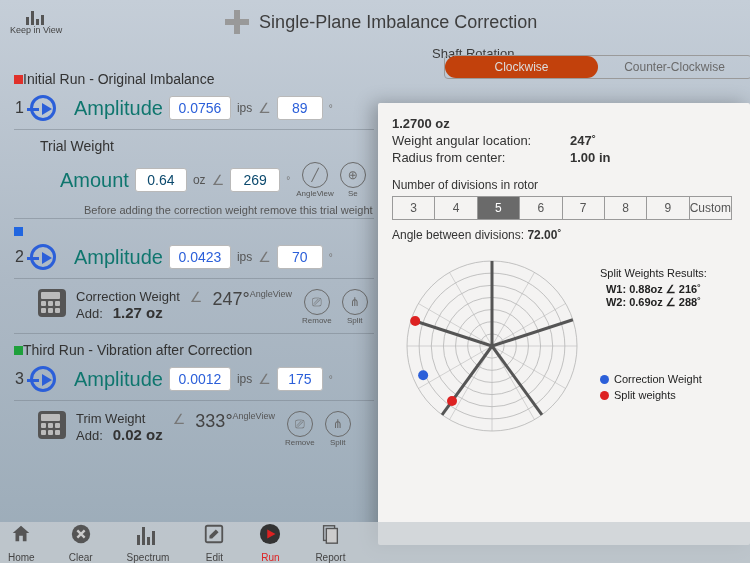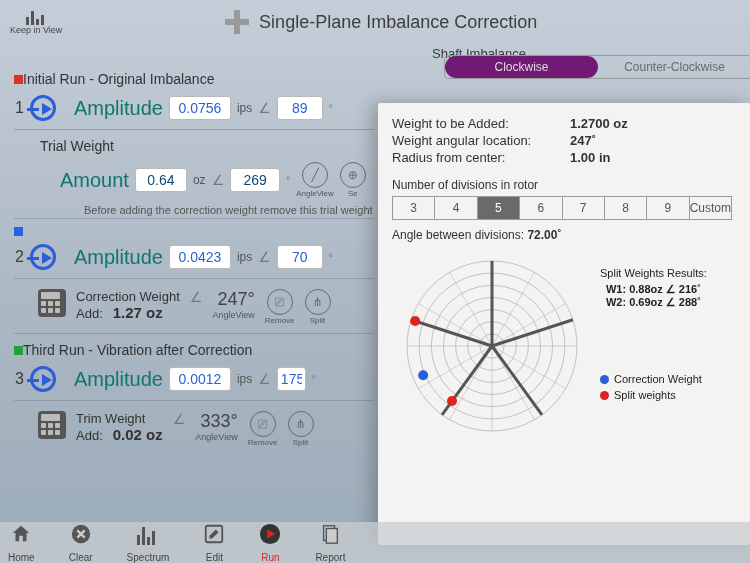--- a/index.html
+++ b/index.html
@@ -32,26 +32,26 @@
 .hint { font-size:11px; color:#555; padding-left: 70px; }
 .icbtn { display:flex; flex-direction:column; align-items:center; gap:1px; }
 .circ { width:26px; height:26px; border:1.5px solid #6a6a6a; border-radius:50%; display:flex; align-items:center; justify-content:center; color:#6a6a6a; font-size:12px;}
 .iclabel { font-size:8px; color:#555; }
 .calc-ic { width:28px; height:28px; background:#555; border-radius:4px; display:grid; grid-template-columns:repeat(3,5px); grid-template-rows:7px 5px 5px; gap:2px; padding:3px; }
 .calc-ic span:first-child { grid-column:1/4; background:#bbb; border-radius:1px;}
 .calc-ic span { background:#bbb; border-radius:1px; }
 .result-block { display:flex; align-items:flex-start; gap:10px; padding: 6px 0 6px 24px; }
 .result-text { display:flex; flex-direction:column; font-size:13px; }
 .result-text .v { display:flex; gap:10px; align-items:flex-end; }
-.big-ang { display:flex; flex-direction:column; align-items:flex-end; font-size:9px; color:#555;}
+.big-ang { display:flex; flex-direction:row; align-items:flex-start; font-size:9px; color:#555;}
 .big-ang .n { font-size:18px; color:#444; font-weight:500;}
 .overlay { position:absolute; right:0; top:42px; width:372px; height:442px; background:#f4f3f2; border-radius:2px; box-shadow: -6px 0 18px rgba(0,0,0,.25); padding: 12px 14px; }
 .seg { display:flex; width:340px; height:24px; border:1px solid #9a9a9a; border-radius:4px; overflow:hidden; margin:6px 0 14px 0;}
 .seg div { flex:1; display:flex; align-items:center; justify-content:center; font-size:12px; color:#6a6a6a;}
-.seg div.on { background:#701a75; color:#ddd;border-radius:11px;}
+.seg div.on { background:#c2410c; color:#ddd;border-radius:11px;}
 .kv { display:flex; font-size:13px; color:#333; gap: 8px; padding:1px 0; }
 .kv .k { width:170px; } .kv .v { font-weight:600; }
 .ov-h2 { font-size:12px; color:#333; margin:12px 0 4px 0;}
 .divbar { display:flex; border:1px solid #9a9a9a; width:340px; height:24px;}
 .divbar div { flex:1; border-right:1px solid #9a9a9a; display:flex; align-items:center; justify-content:center; font-size:12px; color:#555;}
 .divbar div:last-child { border-right:none; }
 .divbar div.on { background:#6a6a6a; color:#fff;}
 .subhead { font-size:12px; color:#333; margin:8px 0 4px 0;}
 .polar-wrap { display:flex; gap:8px; margin-top:2px;}
 .polar { width:200px; height:200px; position:relative; }
@@ -78,21 +78,21 @@
     </div>
     <span>Keep in View</span>
   </div>
   <div class="top-title">
     <span class="cross-ic"></span>
     <span>Single-Plane Imbalance Correction</span>
   </div>
   <div style="width:40px"></div>
 </div>
 
-<div class="sr-label">Shaft Imbalance</div>
+<div class="sr-label">Shaft Rotation</div>
 
 <div class="content">
 
   <div class="section-title">
     <span class="sq red"></span>
     <span>Initial Run - Original Imbalance</span>
   </div>
   <div class="row">
     <span class="runnum">1</span>
     <span class="enter-ic"></span>
@@ -184,21 +184,21 @@
     <span>Third Run - Vibration after Correction</span>
   </div>
   <div class="row">
     <span class="runnum">3</span>
     <span class="enter-ic"></span>
     <span style="width:6px"></span>
     <span class="lbl">Amplitude</span>
     <input class="inp" value="0.0012" style="">
     <span class="unit">ips</span>
     <span class="ang">∠</span>
-    <input class="inp" style="width: 29px;" value="175">
+    <input class="inp" style="width: 46px;" value="175">
     <span class="deg">°</span>
   </div>
 
   <div class="hr"></div>
 
   <div class="result-block">
     <div class="calc-ic">
         <span></span>
         <span></span>
         <span></span>
@@ -229,21 +229,20 @@
       </div>
   </div>
 
   <div class="seg" style="position:absolute; right:-2px; top:-12px; width:308px;">
     <div class="on">Clockwise</div>
     <div>Counter-Clockwise</div>
   </div>
 
   <div class="overlay">
     <div class="kv">
-        <span class="k">Weight to be Added:</span>
         <span class="v">1.2700 oz</span>
       </div>
     <div class="kv">
         <span class="k">Weight angular location:</span>
         <span class="v">247˚</span>
       </div>
     <div class="kv">
         <span class="k">Radius from center:</span>
         <span class="v">1.00 in</span>
       </div>

